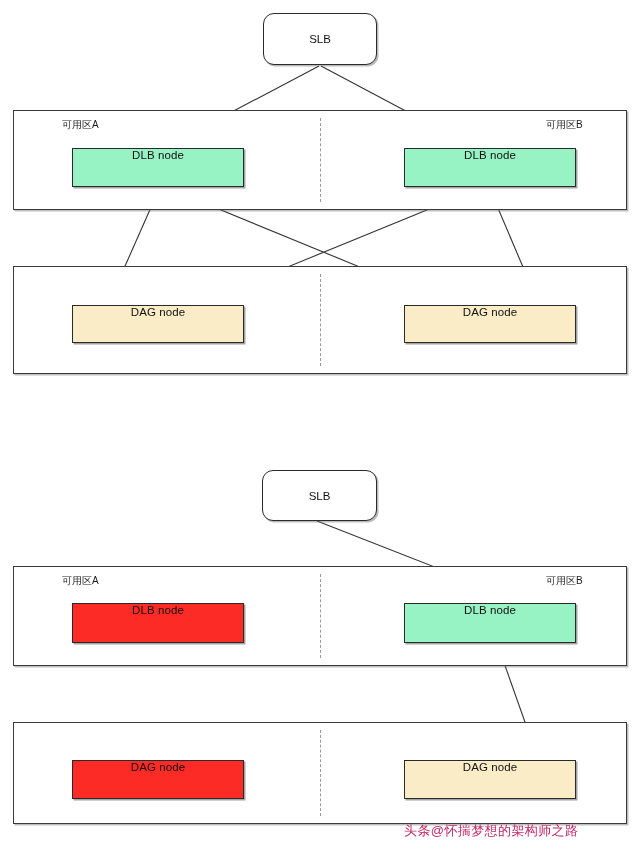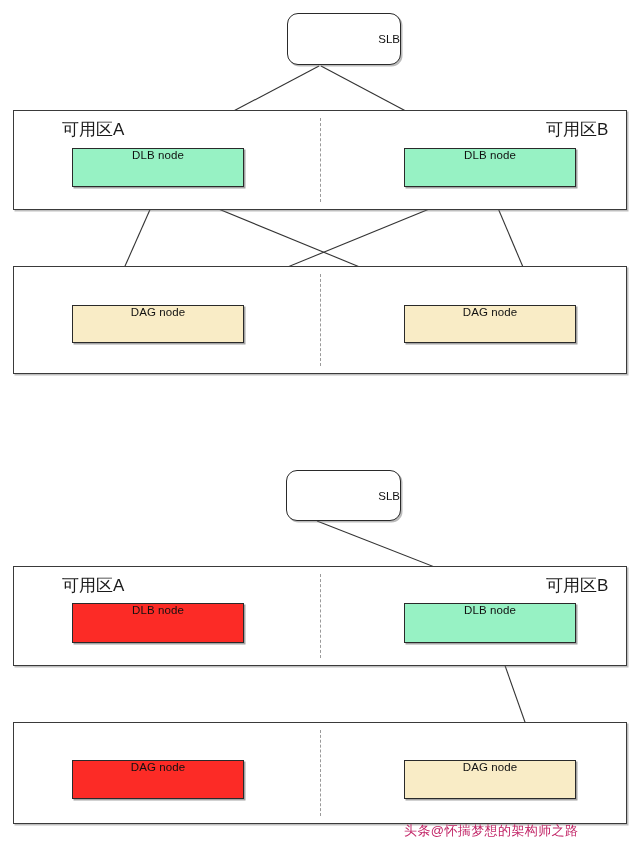--- a/index.html
+++ b/index.html
@@ -39,36 +39,35 @@
     box-shadow: 1.5px 1.5px 0 rgba(90,90,90,0.55);
   }
   .slb-box {
     position: absolute;
     box-sizing: border-box;
     border: 1px solid #2a2a2a;
     border-radius: 11px;
     background: #ffffff;
     display: flex;
     align-items: center;
-    justify-content: flex-end;
+    justify-content: center;
     font-size: 11.5px;
     color: #111111;
     box-shadow: 1.5px 1.5px 0 rgba(120,120,120,0.5);
-    margin-left: 24px;
   }
   .band {
     position: absolute;
     box-sizing: border-box;
     border: 1px solid #3a3a3a;
     background: #ffffff;
     box-shadow: 1.5px 1.5px 0 rgba(110,110,110,0.45);
   }
   .zone-label {
     position: absolute;
-    font-size: 17px;
+    font-size: 10px;
     color: #1a1a1a;
     white-space: nowrap;
   }
   .divider {
     position: absolute;
     border-left: 1.5px dashed #9a9a9a;
     width: 0;
   }
   .watermark {
     position: absolute;

